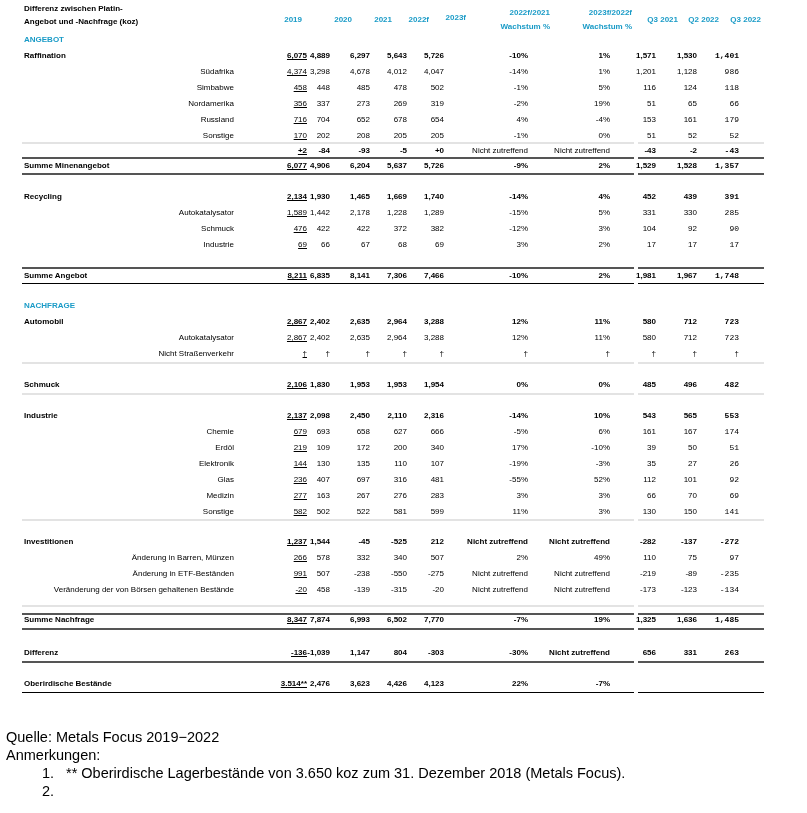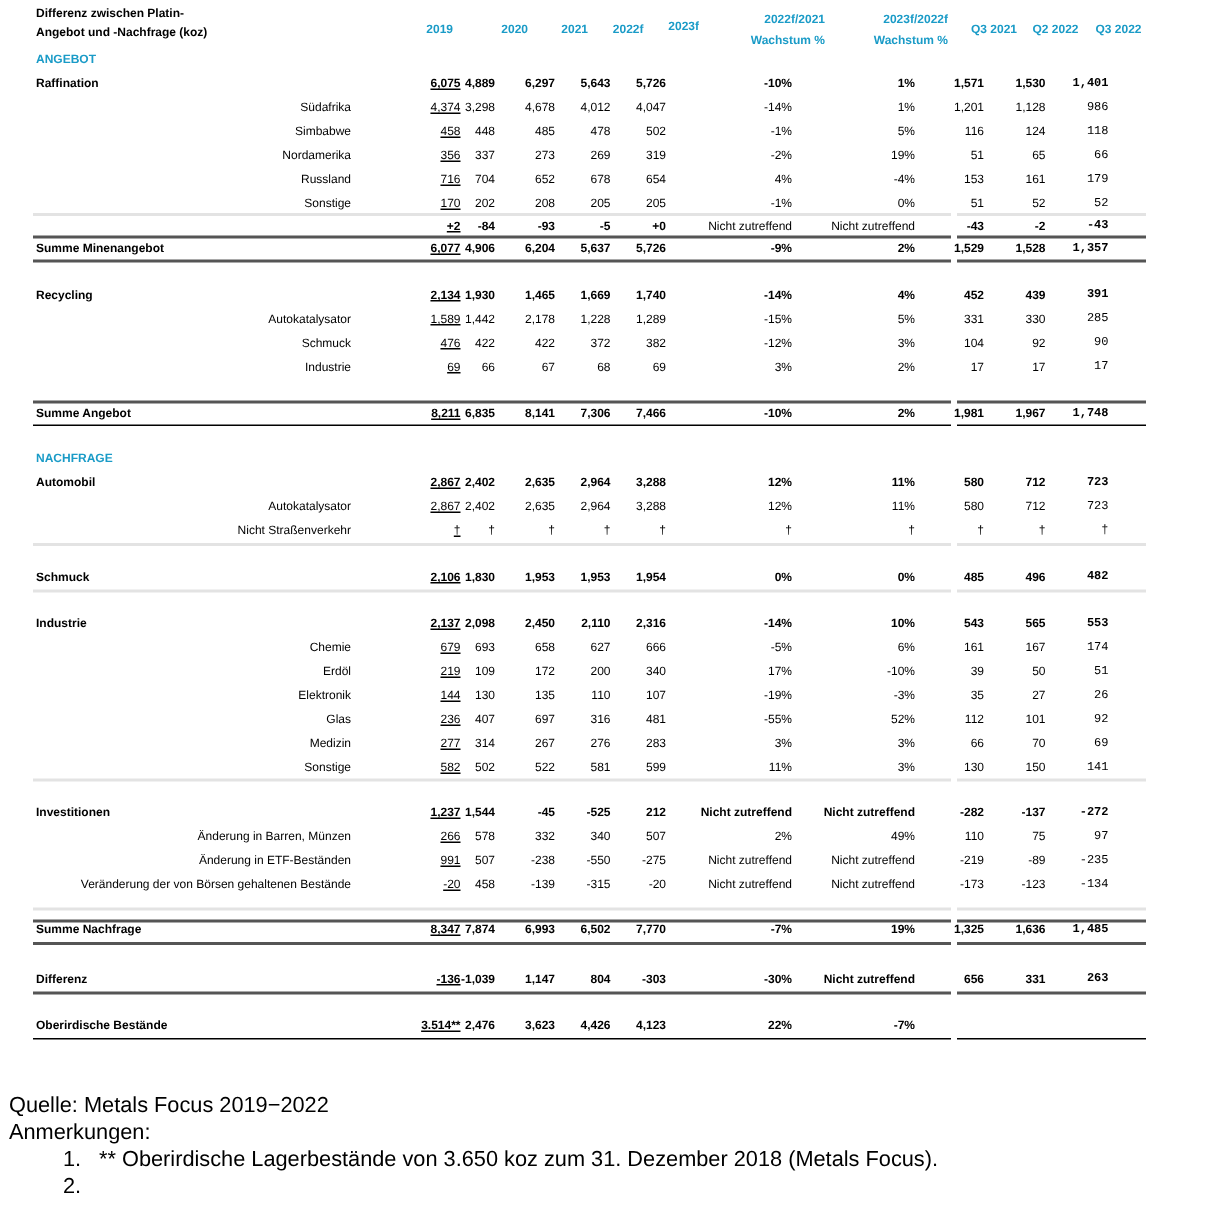--- a/index.html
+++ b/index.html
@@ -358,21 +358,21 @@
         <span class="num c4">481</span>
         <span class="num c5">-55%</span>
         <span class="num c6">52%</span>
         <span class="num c7">112</span>
         <span class="num c8">101</span>
         <span class="num c9">92</span>
       </div>
       <div class="row" style="top: 488px;">
         <span class="c-sub">Medizin</span>
         <span class="num c0">277</span>
-        <span class="num c1">314</span>
+        <span class="num c1">163</span>
         <span class="num c2">267</span>
         <span class="num c3">276</span>
         <span class="num c4">283</span>
         <span class="num c5">3%</span>
         <span class="num c6">3%</span>
         <span class="num c7">66</span>
         <span class="num c8">70</span>
         <span class="num c9">69</span>
       </div>
       <div class="row" style="top: 504px;">

